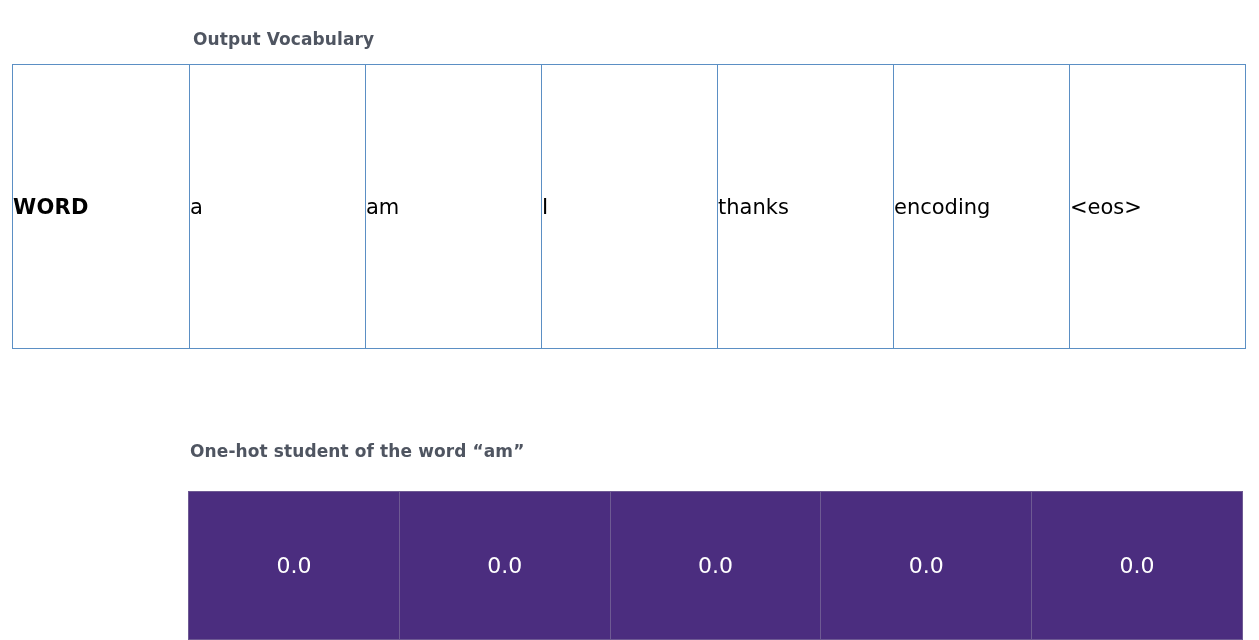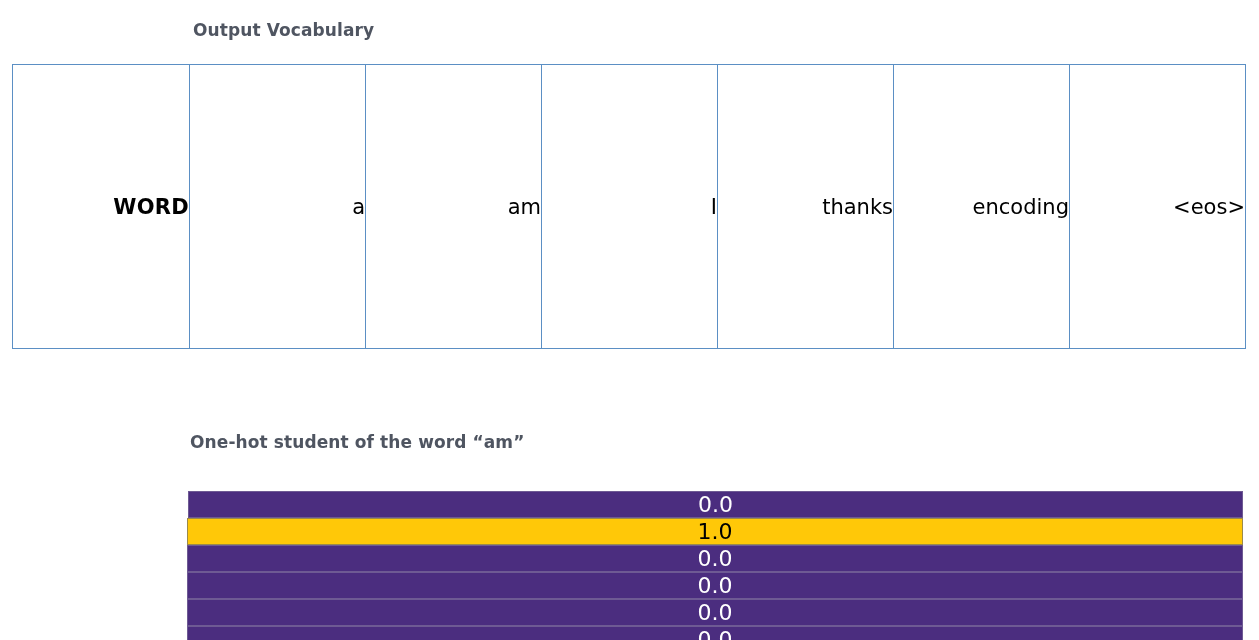--- a/index.html
+++ b/index.html
@@ -18,37 +18,38 @@
 
   
   .caption {
     position: absolute;
     font-family: "DejaVu Sans", "Liberation Sans", sans-serif;
     font-weight: bold;
     font-size: 17px;
     color: #4f5561;
     letter-spacing: 0.1px;
     white-space: nowrap;
+    margin-top: 9px;
   }
   #vocab-caption { left: 193px; top: 20px; }
   #onehot-caption { left: 190px; top: 432px; }
 
   
   #vocab-table {
     position: absolute;
     left: 12px;
     top: 64px;
     width: 1231px;
     height: 285px;
     border-collapse: collapse;
     table-layout: fixed;
   }
   #vocab-table td {
     border: 1px solid #5b8fc4;
-    text-align: right;
+    text-align: left;
     vertical-align: middle;
     font-family: "DejaVu Sans", "Liberation Sans", sans-serif;
     font-size: 21px;
     color: #000000;
     padding: 0;
     height: 141px;
   }
   #vocab-table td.rowlabel {
     font-weight: bold;
     font-size: 21px;
@@ -58,21 +59,21 @@
   #vocab-table col.c-item  { width: 176px; }
 
   
   #onehot-strip {
     position: absolute;
     left: 188px;
     top: 491px;
     width: 1055px;
     height: 149px;
     display: flex;
-    flex-direction: column;
+    flex-direction: row;
   }
   .onehot-cell {
     flex: 1 1 0;
     display: flex;
     align-items: center;
     justify-content: center;
     font-family: "DejaVu Sans", "Liberation Sans", sans-serif;
     font-size: 22px;
     box-sizing: border-box;
     border: 1px solid #8a8a7e;
@@ -117,18 +118,17 @@
       <td>encoding</td>
       <td>&lt;eos&gt;</td>
     </tr>
   </tbody>
 </table>
 
 <div id="onehot-caption" class="caption">One-hot student of the word “am”</div>
 
 <div id="onehot-strip">
   <div class="onehot-cell off">0.0</div>
-  <div class="onehot-cell on">1.0</div>
   <div class="onehot-cell off">0.0</div>
   <div class="onehot-cell off">0.0</div>
   <div class="onehot-cell off">0.0</div>
   <div class="onehot-cell off">0.0</div>
 </div>
 
 </body></html>

